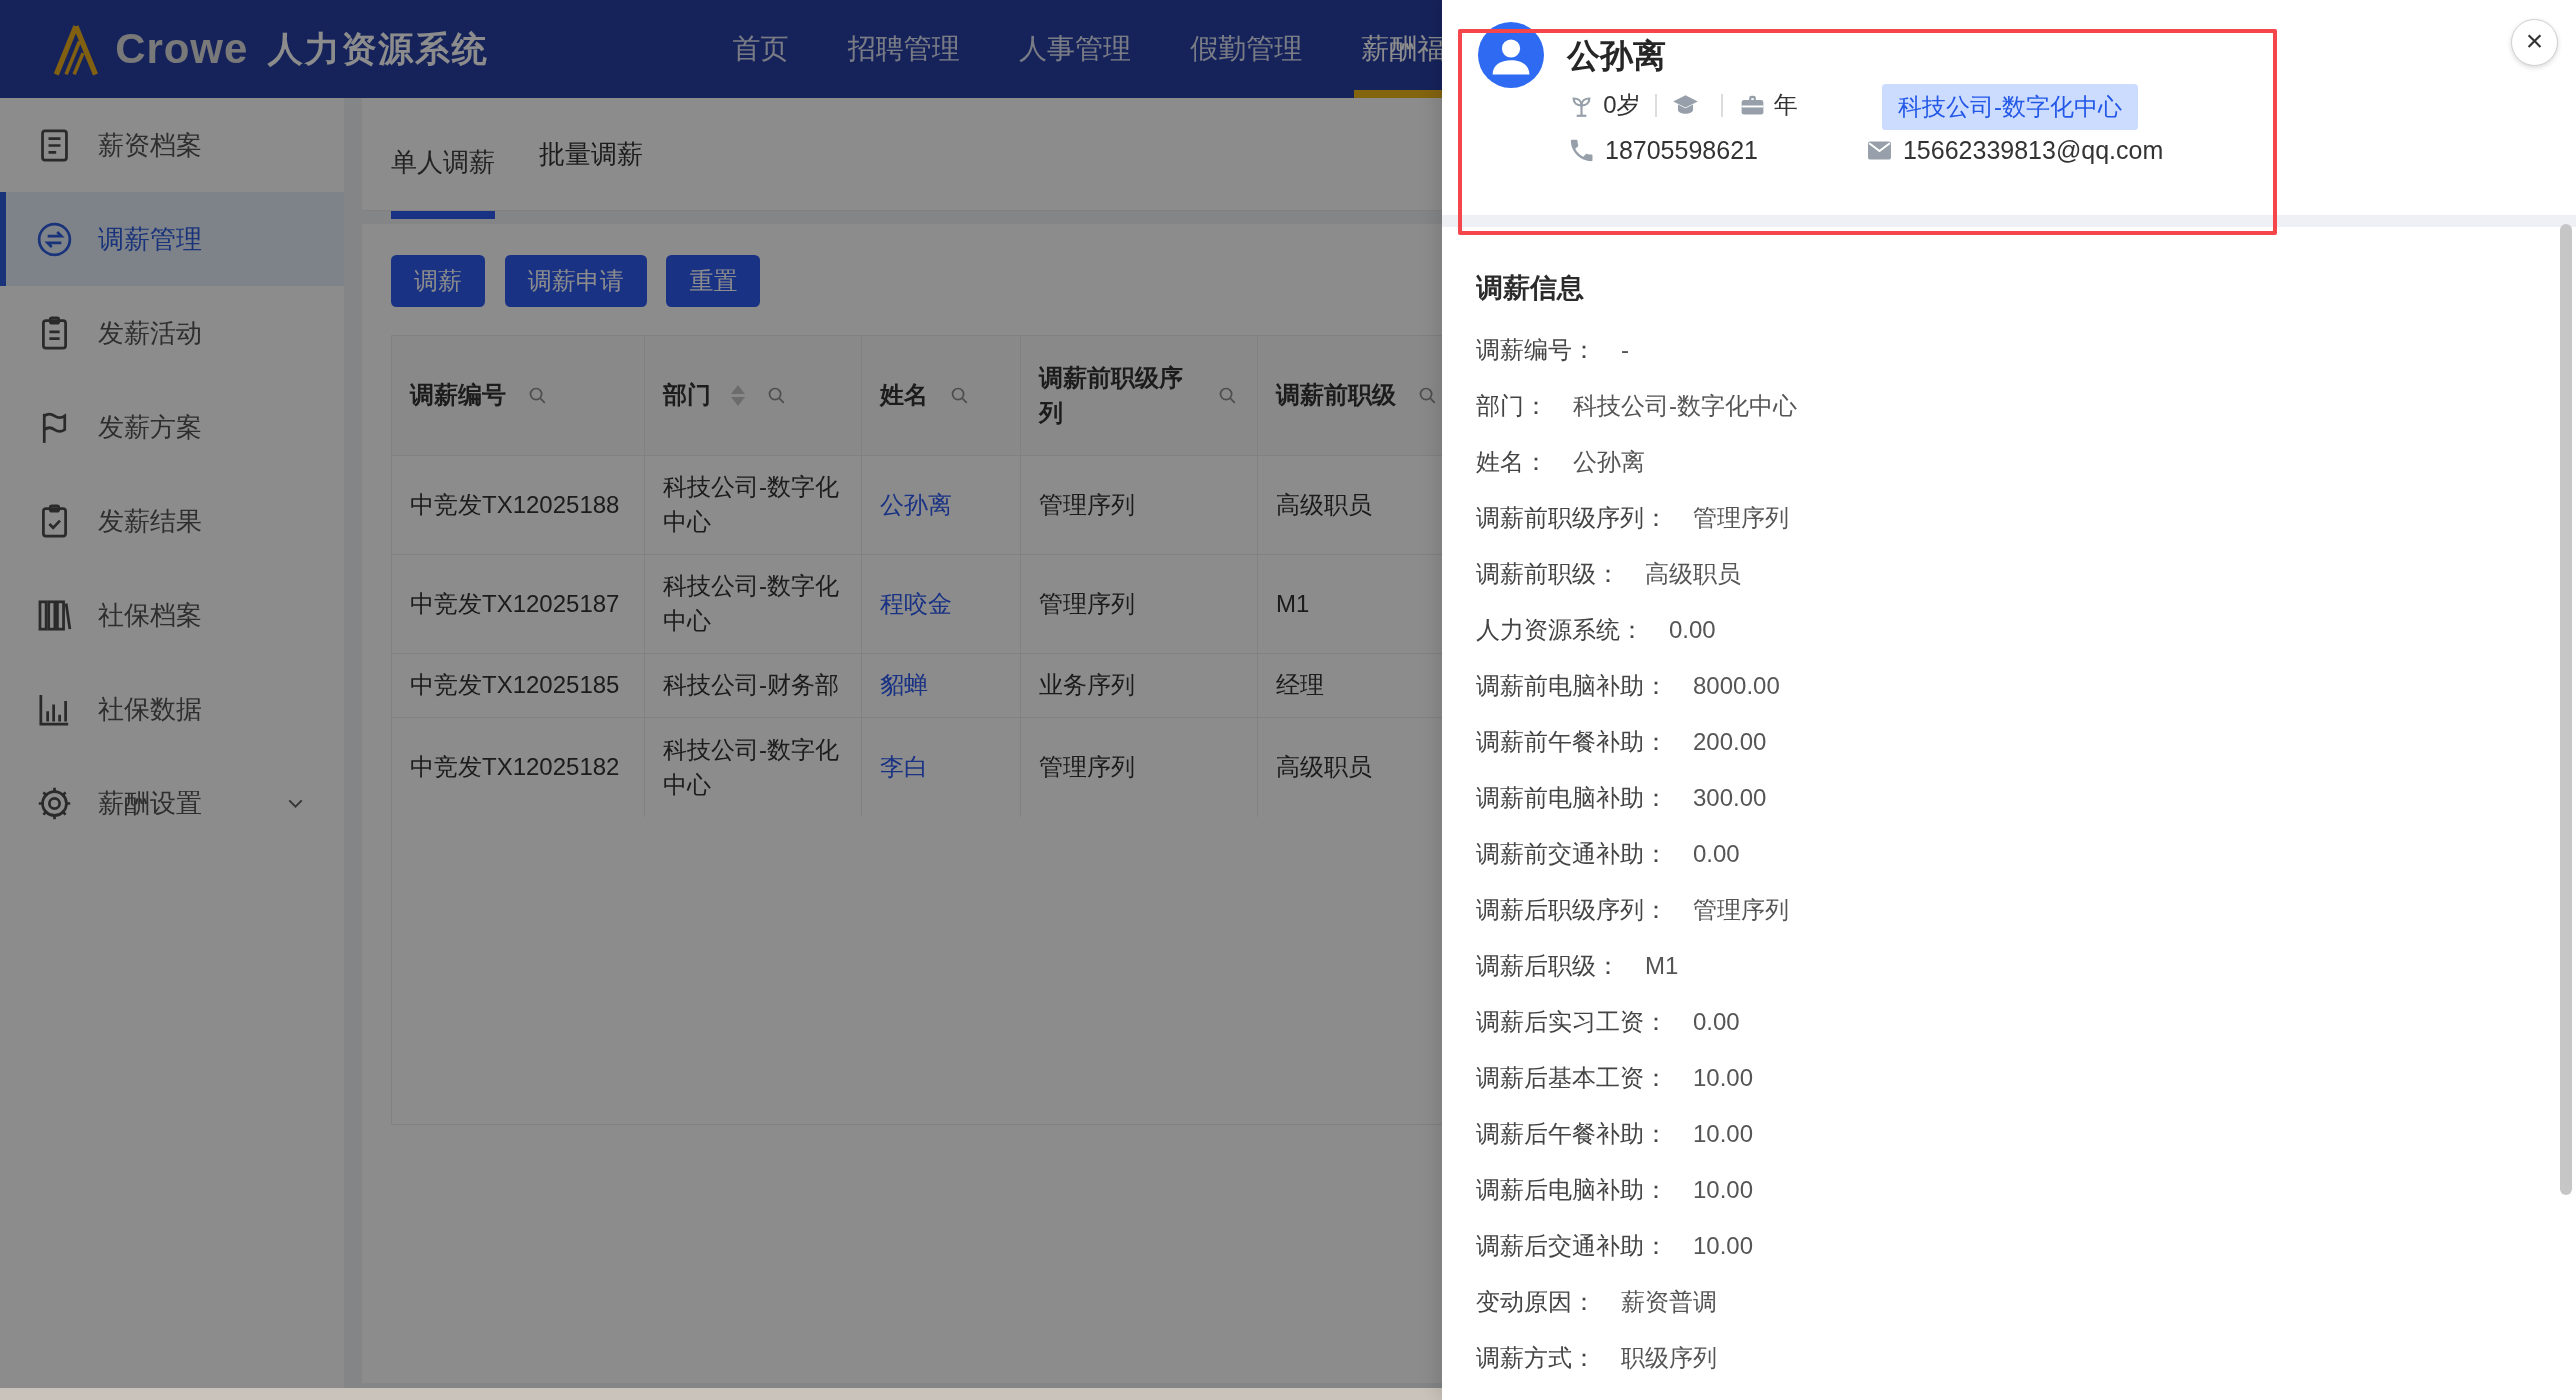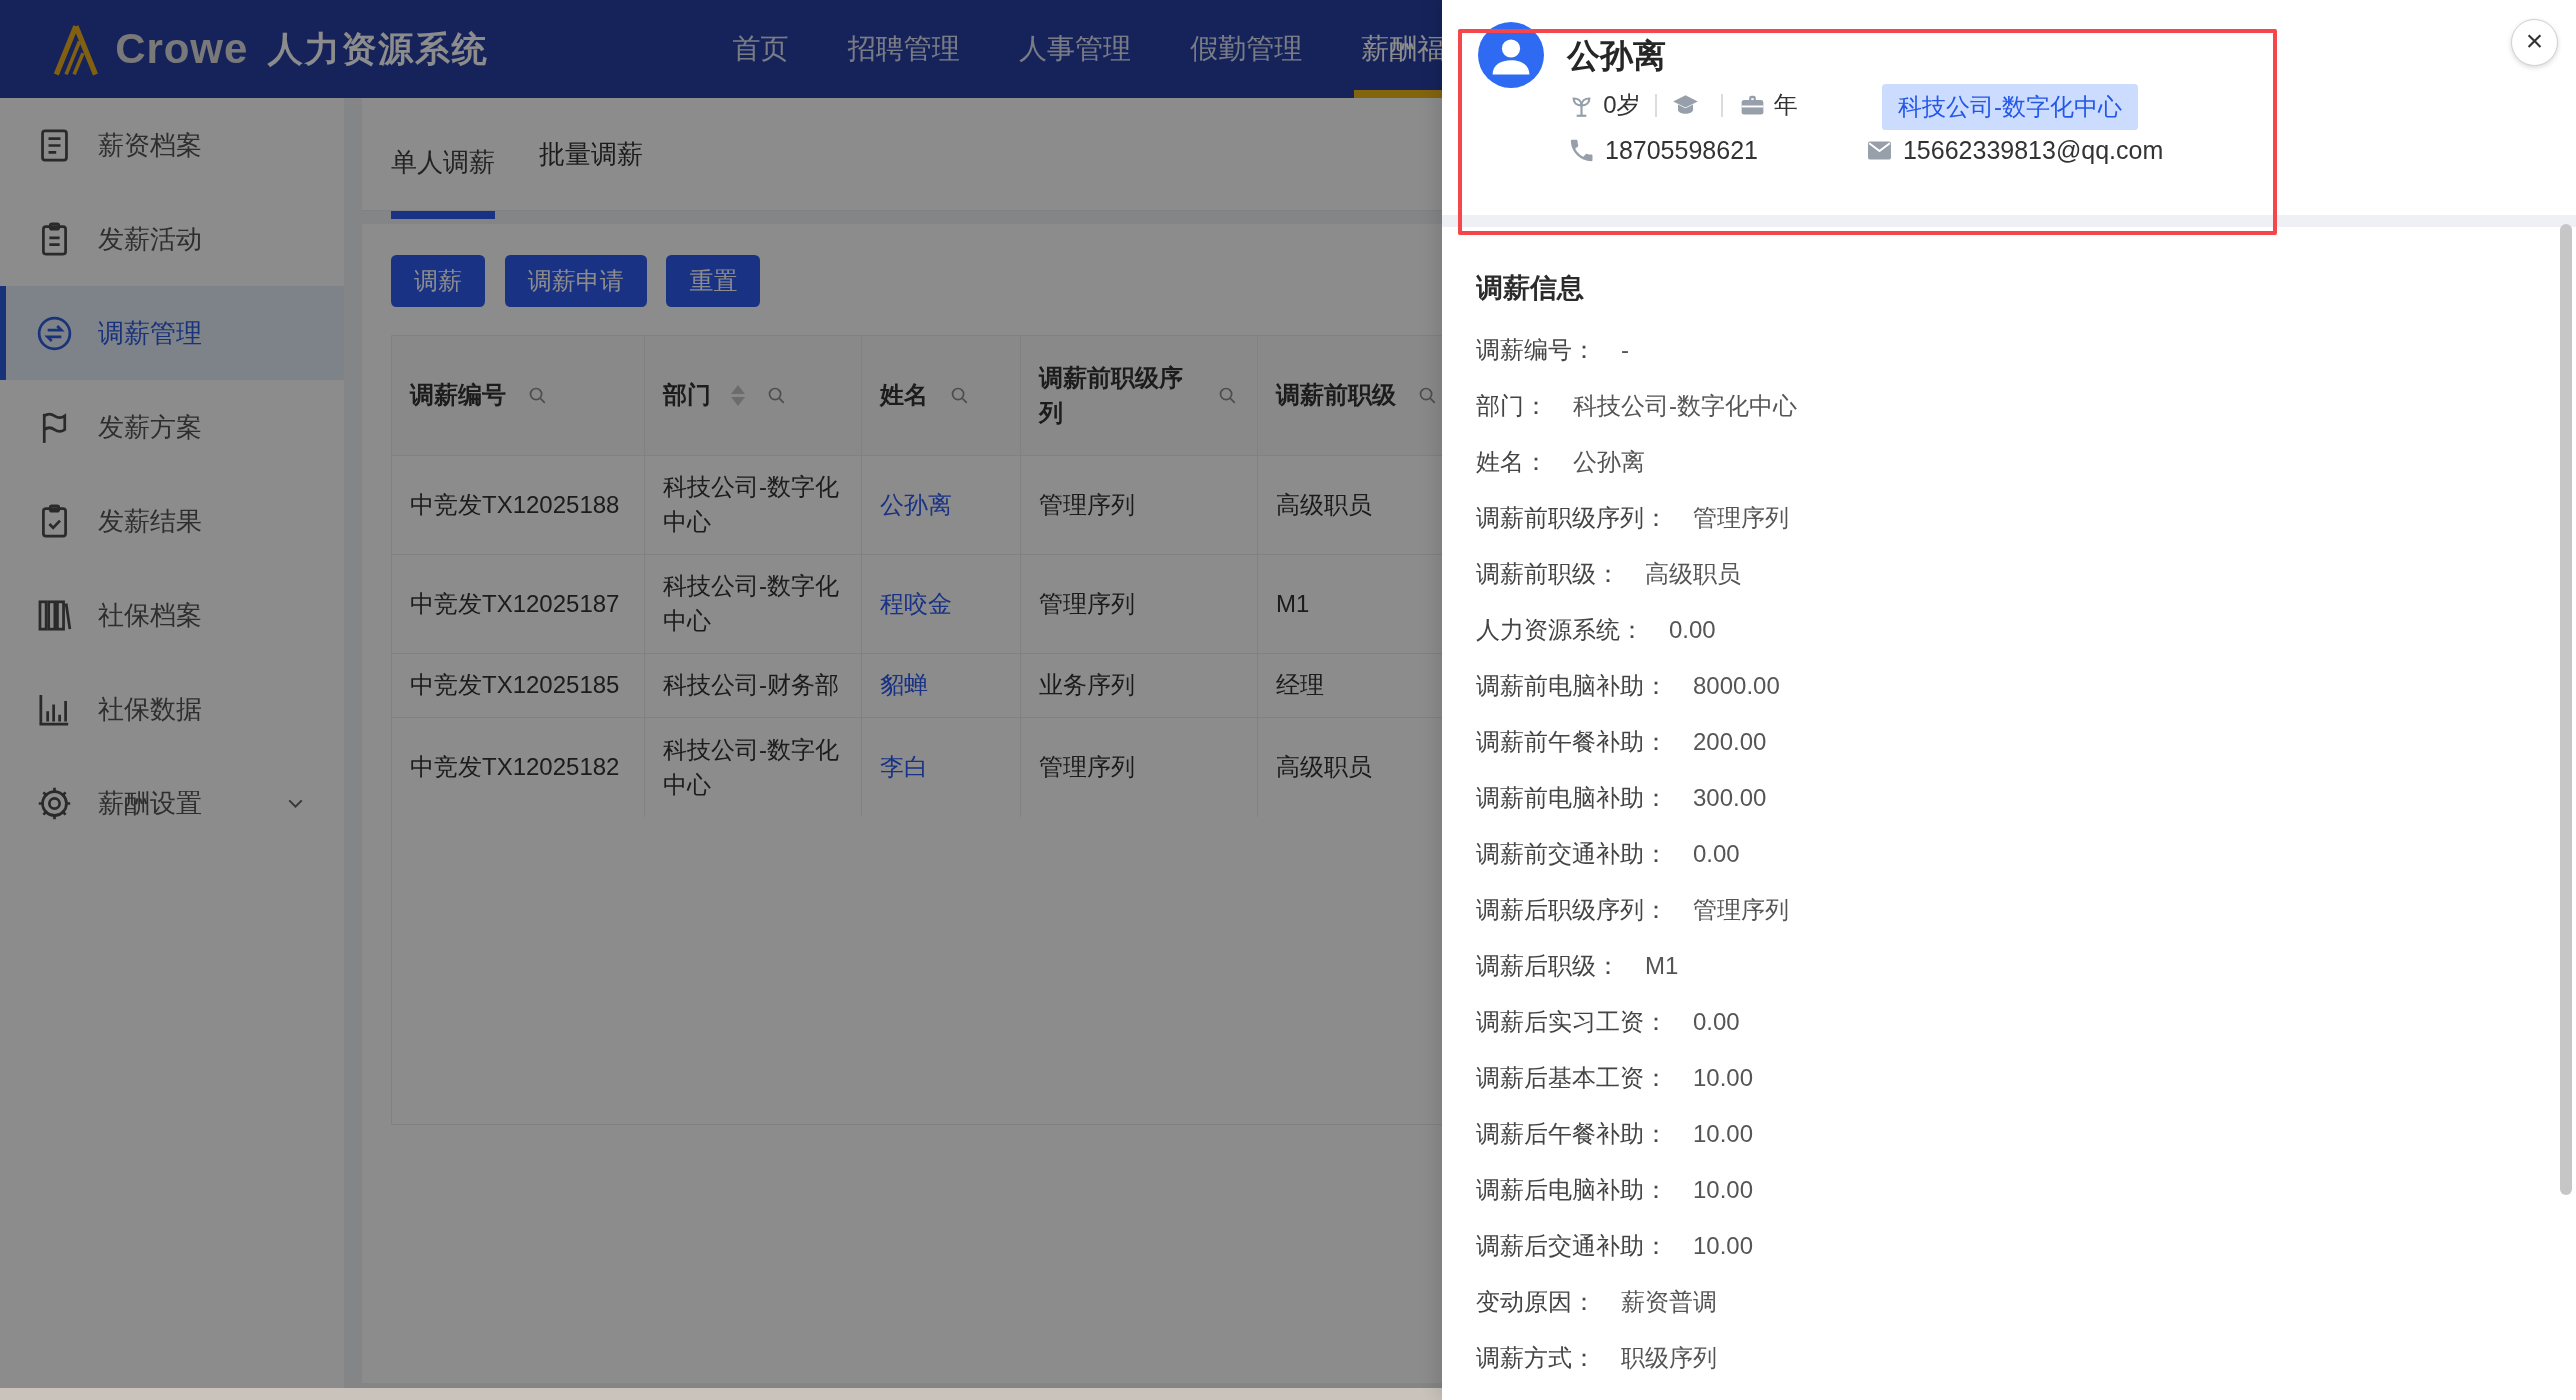--- a/index.html
+++ b/index.html
@@ -122,34 +122,34 @@
   </div>
 
   <div class="sidebar">
     <div class="side-item">
       <svg class="s-icon" viewBox="0 0 24 24" fill="none" stroke="currentColor" stroke-width="1.6">
         <rect x="5" y="3.5" width="14" height="17" rx="1.5"></rect>
           <path d="M8.5 8h7M8.5 12h7M8.5 16h4.5"></path>
       </svg>
       <span class="s-label">薪资档案</span>
     </div>
+    <div class="side-item active">
+      <svg class="s-icon" viewBox="0 0 24 24" fill="none" stroke="currentColor" stroke-width="1.6">
+        <circle cx="12" cy="12" r="9"></circle>
+          <path d="M8 10h8l-2.4-2.4M16 14H8l2.4 2.4"></path>
+      </svg>
+      <span class="s-label">调薪管理</span>
+    </div>
     <div class="side-item">
       <svg class="s-icon" viewBox="0 0 24 24" fill="none" stroke="currentColor" stroke-width="1.6">
         <rect x="5.5" y="4.5" width="13" height="16" rx="1.5"></rect>
           <rect x="9.5" y="2.8" width="5" height="3.2" rx="1"></rect>
           <path d="M9 11h6M9 15h6"></path>
       </svg>
       <span class="s-label">发薪活动</span>
-    </div>
-    <div class="side-item active">
-      <svg class="s-icon" viewBox="0 0 24 24" fill="none" stroke="currentColor" stroke-width="1.6">
-        <circle cx="12" cy="12" r="9"></circle>
-          <path d="M8 10h8l-2.4-2.4M16 14H8l2.4 2.4"></path>
-      </svg>
-      <span class="s-label">调薪管理</span>
     </div>
     <div class="side-item">
       <svg class="s-icon" viewBox="0 0 24 24" fill="none" stroke="currentColor" stroke-width="1.6">
         <path d="M6 21V4"></path>
           <path d="M6 5.2c2-1.4 4-1.4 6 0s4 1.4 6 0v8c-2 1.4-4 1.4-6 0s-4-1.4-6 0"></path>
       </svg>
       <span class="s-label">发薪方案</span>
     </div>
     <div class="side-item">
       <svg class="s-icon" viewBox="0 0 24 24" fill="none" stroke="currentColor" stroke-width="1.6">

